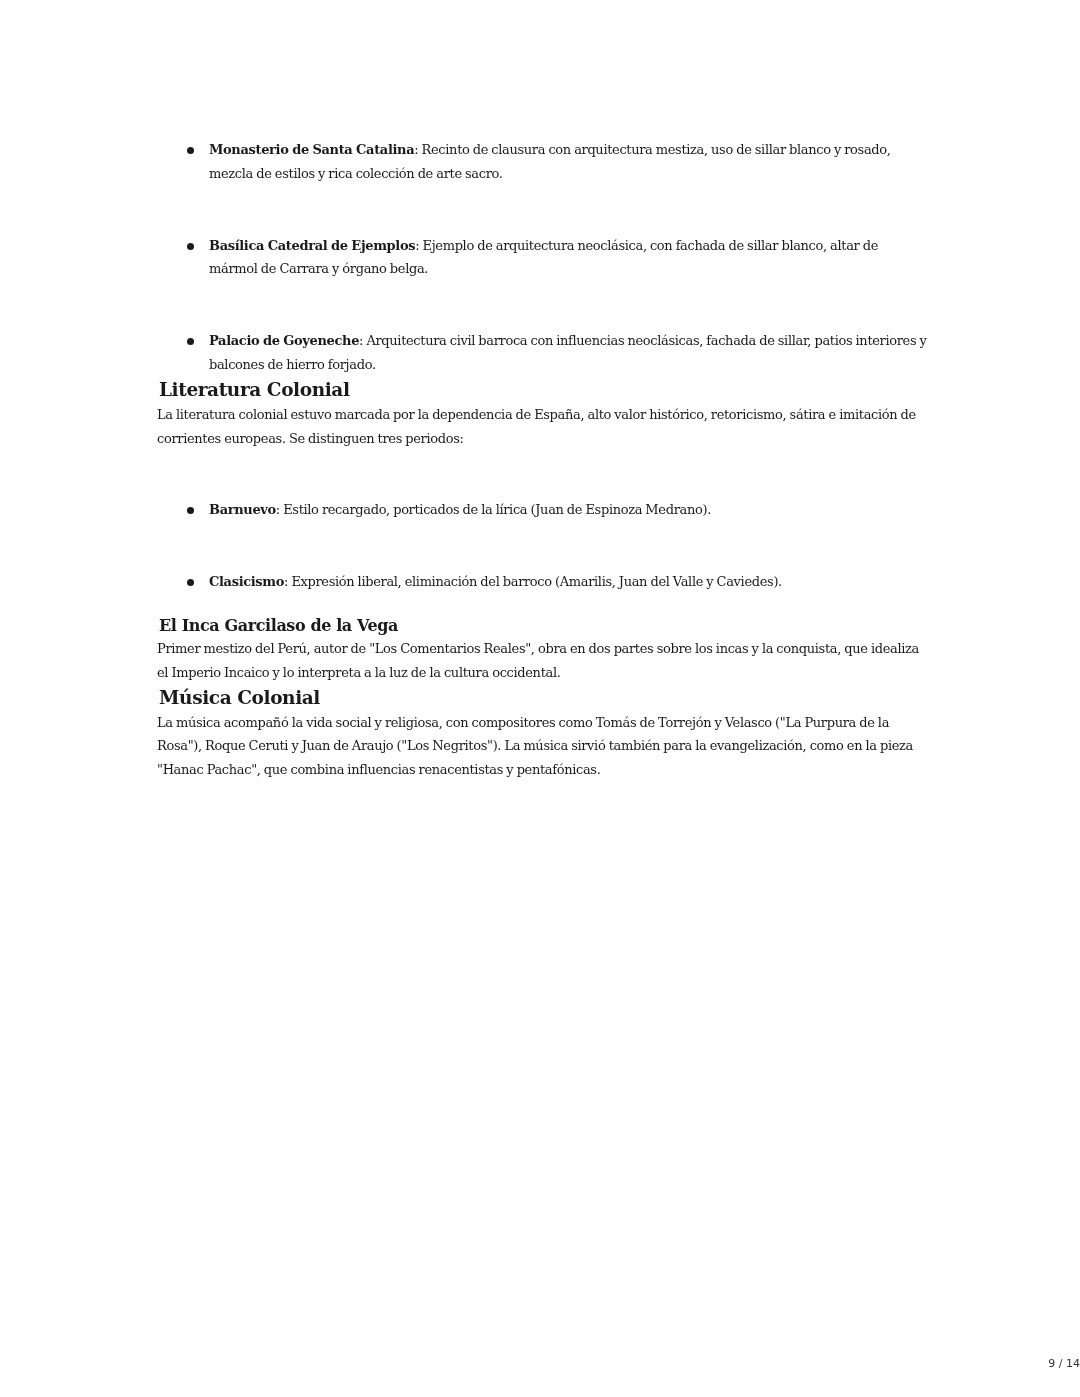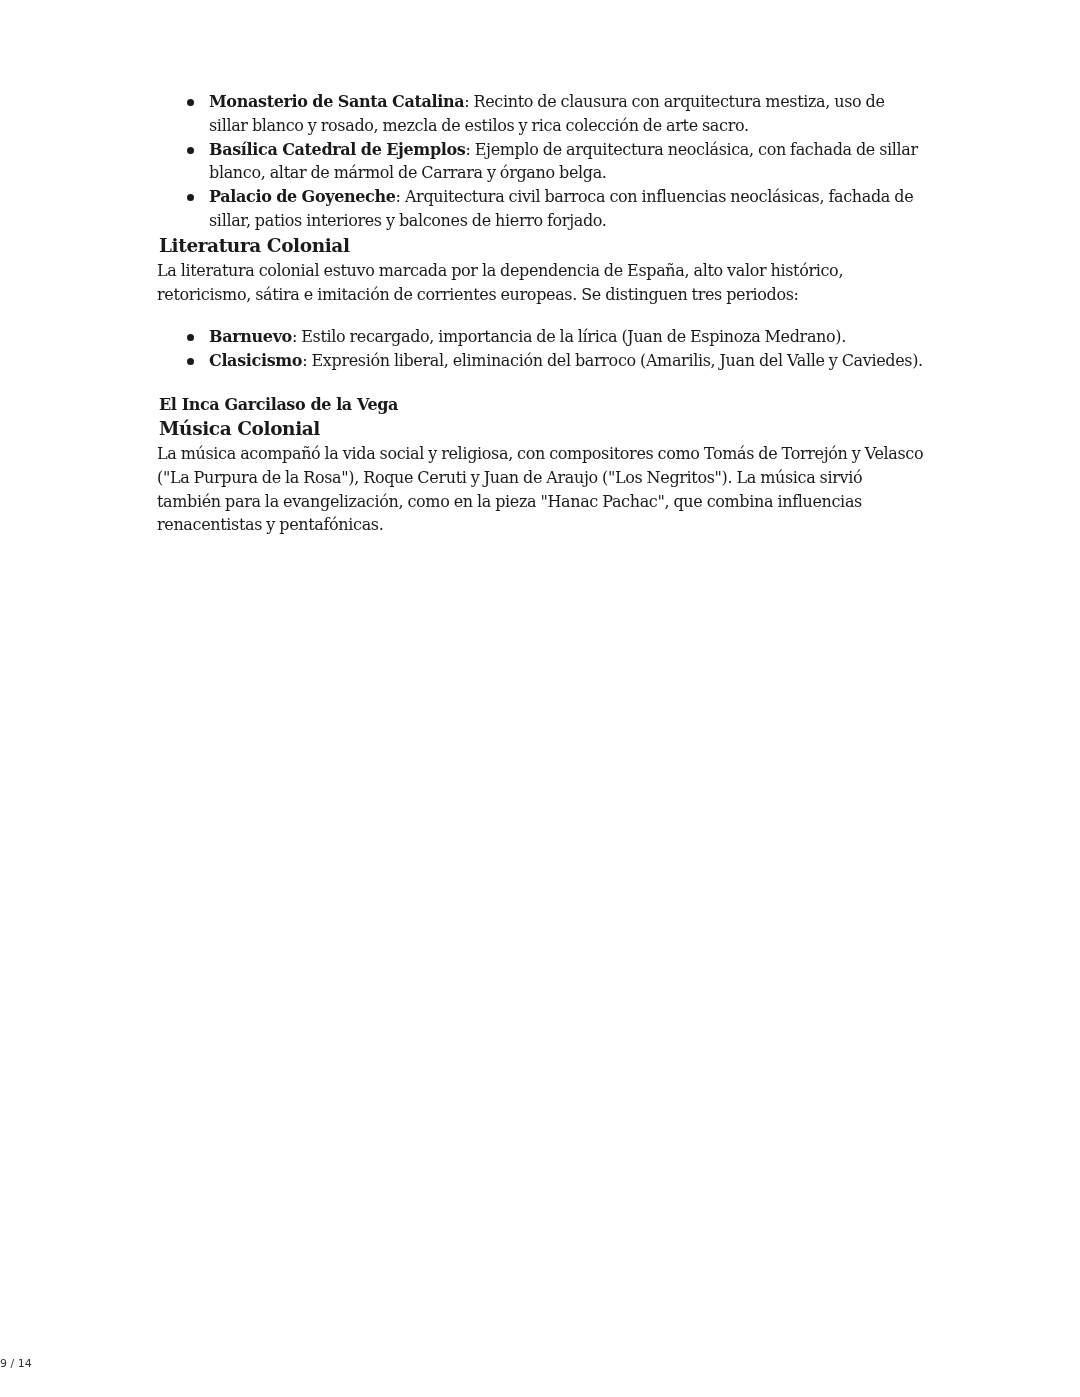--- a/index.html
+++ b/index.html
@@ -21,24 +21,25 @@
       top: 90px;
       width: 770px;
     }
     ul.list {
       margin: 0;
       padding: 0 0 0 52px;
       list-style: none;
     }
     ul.list li {
       position: relative;
-      font-size: 16px;
+      font-size: 13px;
       line-height: 23.8px;
       letter-spacing: -0.35px;
       word-spacing: -0.5px;
+      margin-top: 48px;
     }
     ul.list li .bullet {
       position: absolute;
       left: -22px;
       top: 9px;
       width: 7px;
       height: 7px;
       border-radius: 50%;
       background: #1a1a1a;
     }
@@ -56,31 +57,31 @@
     h3.subsection {
       margin: 0;
       padding-left: 2px;
       font-size: 16px;
       font-weight: bold;
       line-height: 22px;
       letter-spacing: -0.4px;
     }
     p.para {
       margin: 0;
-      font-size: 16px;
+      font-size: 13px;
       line-height: 23.8px;
       letter-spacing: -0.35px;
       word-spacing: -0.5px;
     }
     .footer {
       position: absolute;
       left: 0;
       width: 1080px;
       top: 1357px;
-      text-align: left;
+      text-align: right;
       font-family: "DejaVu Sans", sans-serif;
       font-size: 11px;
       color: #333;
     }
   </style>
 </head>
 <body>
 
 <div class="page">
 
@@ -98,28 +99,29 @@
       <b>Palacio de Goyeneche</b><span>: Arquitectura civil barroca con influencias neoclásicas, fachada de sillar, patios interiores y balcones de hierro forjado.</span>
     </li>
   </ul>
 
   <h2 class="section" style="">Literatura Colonial</h2>
   <p class="para">La literatura colonial estuvo marcada por la dependencia de España, alto valor histórico, retoricismo, sátira e imitación de corrientes europeas. Se distinguen tres periodos:</p>
 
   <ul class="list" style="margin-top:19px;">
     <li>
       <span class="bullet"></span>
-      <b>Barnuevo</b><span>: Estilo recargado, importancia de la lírica (Juan de Espinoza Medrano).</span>
+      <b>Barnuevo</b><span>: Estilo recargado, porticados de la lírica (Juan de Espinoza Medrano).</span>
     </li>
     <li>
       <span class="bullet"></span>
       <b>Clasicismo</b><span>: Expresión liberal, eliminación del barroco (Amarilis, Juan del Valle y Caviedes).</span>
     </li>
   </ul>
 
   <h3 class="subsection" style="margin-top:21px;">El Inca Garcilaso de la Vega</h3>
+  <p class="para">Primer mestizo del Perú, autor de "Los Comentarios Reales", obra en dos partes sobre los incas y la conquista, que idealiza el Imperio Incaico y lo interpreta a la luz de la cultura occidental.</p>
 
   <h2 class="section" style="">Música Colonial</h2>
   <p class="para">La música acompañó la vida social y religiosa, con compositores como Tomás de Torrejón y Velasco ("La Purpura de la Rosa"), Roque Ceruti y Juan de Araujo ("Los Negritos"). La música sirvió también para la evangelización, como en la pieza "Hanac Pachac", que combina influencias renacentistas y pentafónicas.</p>
 
 </div>
 
 <div class="footer">9 / 14</div>
 
 </body></html>

